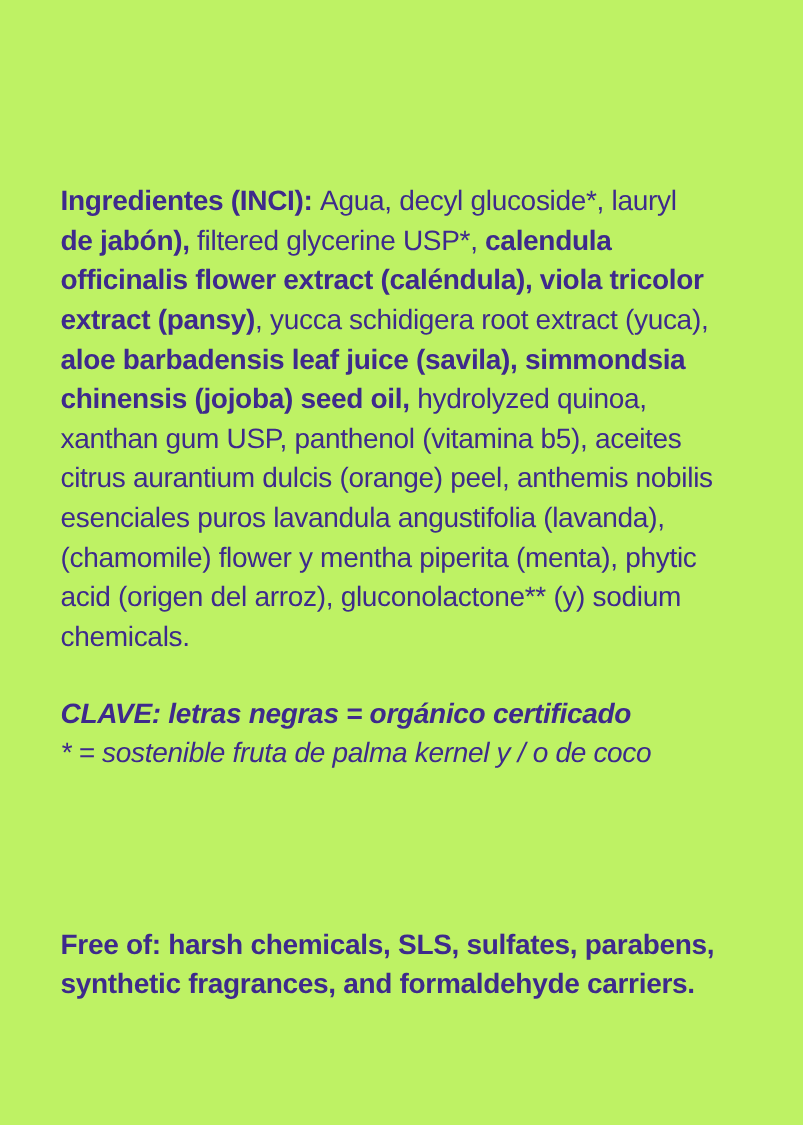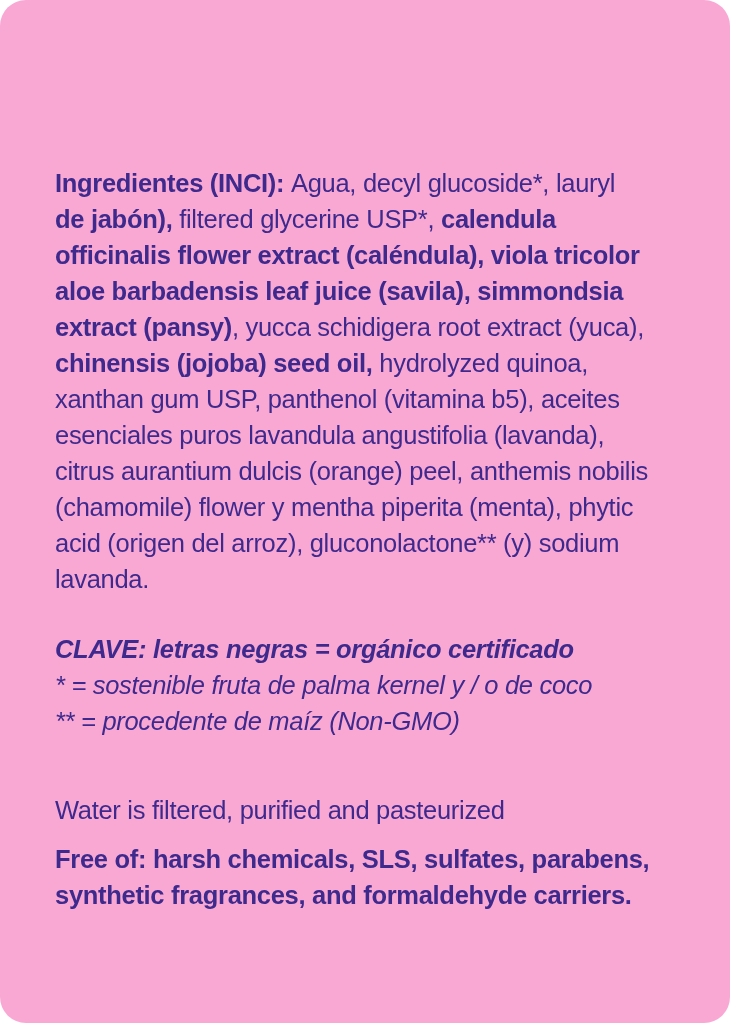--- a/index.html
+++ b/index.html
@@ -4,24 +4,23 @@
 <style>
   html, body {
     margin: 0;
     padding: 0;
     background: #ffffff;
   }
   .page {
     position: relative;
     width: 730px;
     height: 1023px;
-    background: #f9a8d4;
+    background: #bef264;
     overflow: hidden;
     font-family: "Liberation Sans", sans-serif;
-    border-radius: 26px;
   }
   .block {
     position: absolute;
     left: 55px;
     right: 20px;
     color: var(--ink, #3e2a8c);
     font-size: 25.5px;
     line-height: 36px;
     letter-spacing: -0.3px;
   }
@@ -36,38 +35,34 @@
   .freeof     { top: 841px; }
 </style>
 </head>
 <body style="background: rgb(255, 255, 255);">
 
 <div class="page">
   <section class="block ingredients">
       <div class="line"><span class="seg-b">Ingredientes (INCI): </span><span class="seg-r">Agua, decyl glucoside*, lauryl</span></div>
       <div class="line"><span class="seg-b">de jabón), </span><span class="seg-r">filtered glycerine USP*, </span><span class="seg-b">calendula</span></div>
       <div class="line"><span class="seg-b">officinalis flower extract (caléndula), viola tricolor</span></div>
+      <div class="line"><span class="seg-b">extract (pansy)</span><span class="seg-r">, yucca schidigera root extract (yuca),</span></div>
       <div class="line"><span class="seg-b">aloe barbadensis leaf juice (savila), simmondsia</span></div>
-      <div class="line"><span class="seg-b">extract (pansy)</span><span class="seg-r">, yucca schidigera root extract (yuca),</span></div>
       <div class="line"><span class="seg-b">chinensis (jojoba) seed oil, </span><span class="seg-r">hydrolyzed quinoa,</span></div>
       <div class="line"><span class="seg-r">xanthan gum USP, panthenol (vitamina b5), aceites</span></div>
+      <div class="line"><span class="seg-r">citrus aurantium dulcis (orange) peel, anthemis nobilis</span></div>
       <div class="line"><span class="seg-r">esenciales puros lavandula angustifolia (lavanda),</span></div>
-      <div class="line"><span class="seg-r">citrus aurantium dulcis (orange) peel, anthemis nobilis</span></div>
       <div class="line"><span class="seg-r">(chamomile) flower y mentha piperita (menta), phytic</span></div>
       <div class="line"><span class="seg-r">acid (origen del arroz), gluconolactone** (y) sodium</span></div>
-      <div class="line"><span class="seg-r">lavanda.</span></div>
+      <div class="line"><span class="seg-r">chemicals.</span></div>
     </section>
 
   <section class="block key">
       <div class="line"><span class="seg-b">CLAVE: letras negras = orgánico certificado</span></div>
       <div class="line"><span class="seg-r">* = sostenible fruta de palma kernel y / o de coco</span></div>
-      <div class="line"><span class="seg-r">** = procedente de maíz (Non-GMO)</span></div>
     </section>
 
-  <section class="block water">
-      <div class="line"><span class="seg-r">Water is filtered, purified and pasteurized</span></div>
-    </section>
 
   <section class="block freeof">
       <div class="line"><span class="seg-b">Free of: harsh chemicals, SLS, sulfates, parabens,</span></div>
       <div class="line"><span class="seg-b">synthetic fragrances, and formaldehyde carriers.</span></div>
     </section>
 </div>
 
 </body></html>

